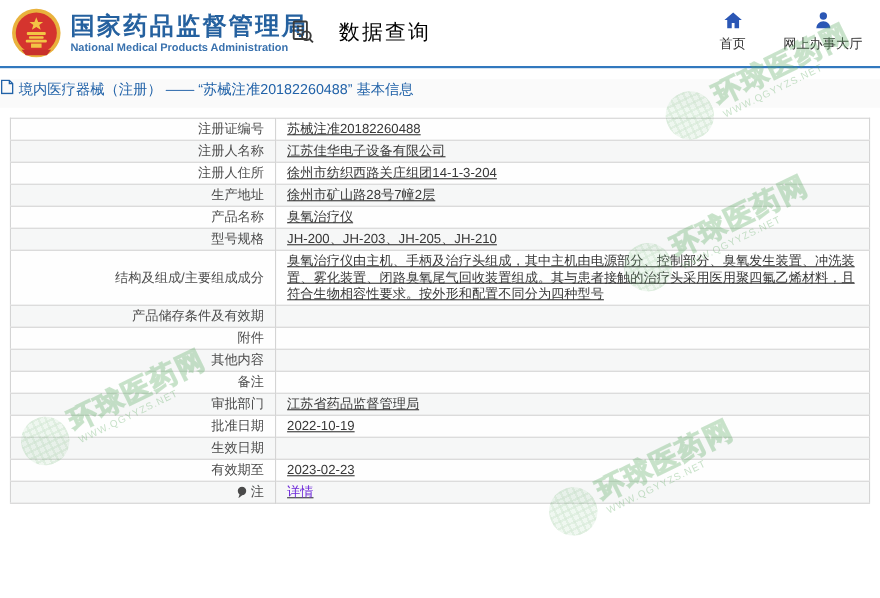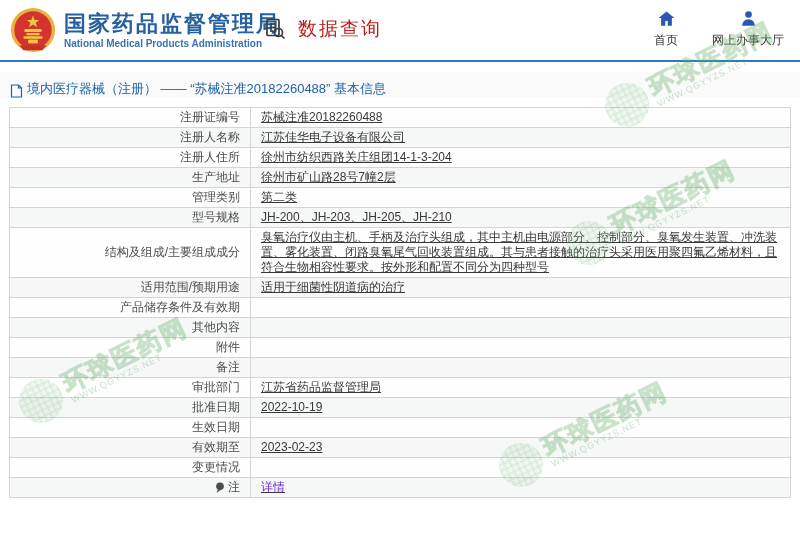--- a/index.html
+++ b/index.html
@@ -15,30 +15,30 @@
     height:60px;position:relative;background:#fff;
     border-bottom:2px solid #3278be;
   }
   .brand{position:absolute;left:10px;top:7px;display:flex;align-items:center;}
   .emblem{width:46px;height:46px;flex:0 0 auto;}
   .brand-text{margin-left:8px;}
   .brand-title{font-size:22px;font-weight:bold;color:#25619f;letter-spacing:2px;line-height:26px;}
   .brand-sub{font-size:10px;color:#3a72ae;margin-top:1px;font-weight:bold;}
   .dq{position:absolute;left:263px;top:16px;display:flex;align-items:center;}
   .dq svg{width:24px;height:24px;}
-  .dq-label{font-size:19px;color:#b91c1c;margin-left:11px;letter-spacing:2px;}
+  .dq-label{font-size:19px;color:#000000;margin-left:21px;letter-spacing:2px;}
   .hdr-nav{position:absolute;right:16px;top:9px;display:flex;gap:34px;}
   .nav-item{display:flex;flex-direction:column;align-items:center;text-decoration:none;cursor:pointer;text-align:right;}
   .nav-item svg{width:19px;height:19px;}
   .nav-label{font-size:12px;color:#333;margin-top:4px;white-space:nowrap;}
 
   
   .crumb-bar{
-    margin-top:10px;height:26px;display:flex;align-items:flex-end;
-    padding-left:10px;background:#fafafa;
+    margin-top:10px;height:26px;display:flex;align-items:flex-start;
+    background:#fafafa;
   }
   .crumb-bar svg{width:13px;height:14px;margin-right:4px;}
   .crumb-text{font-size:13px;color:#2162a8;}
 
   
   .tbl-wrap{margin:9px 9px 0 9px;}
   table.info{
     width:100%;border-collapse:collapse;table-layout:fixed;
     border:1px solid #d4d4d4;
     padding-left:24px;
@@ -156,45 +156,41 @@
           </tr>
           <tr>
             <td class="lbl">注册人住所</td>
             <td class="val">徐州市纺织西路关庄组团14-1-3-204</td>
           </tr>
           <tr>
             <td class="lbl">生产地址</td>
             <td class="val">徐州市矿山路28号7幢2层</td>
           </tr>
           <tr>
-            <td class="lbl">管理类别</td>
-            <td class="val">第二类</td>
+            <td class="lbl">产品名称</td>
+            <td class="val">臭氧治疗仪</td>
           </tr>
           <tr>
             <td class="lbl">型号规格</td>
             <td class="val">JH-200、JH-203、JH-205、JH-210</td>
           </tr>
           <tr>
             <td class="lbl">结构及组成/主要组成成分</td>
             <td class="val">臭氧治疗仪由主机、手柄及治疗头组成，其中主机由电源部分、控制部分、臭氧发生装置、冲洗装置、雾化装置、闭路臭氧尾气回收装置组成。其与患者接触的治疗头采用医用聚四氟乙烯材料，且符合生物相容性要求。按外形和配置不同分为四种型号</td>
           </tr>
           <tr>
-            <td class="lbl">适用范围/预期用途</td>
-            <td class="val">适用于细菌性阴道病的治疗</td>
-          </tr>
-          <tr>
             <td class="lbl">产品储存条件及有效期</td>
             <td class="val"></td>
           </tr>
           <tr>
+            <td class="lbl">附件</td>
+            <td class="val"></td>
+          </tr>
+          <tr>
             <td class="lbl">其他内容</td>
-            <td class="val"></td>
-          </tr>
-          <tr>
-            <td class="lbl">附件</td>
             <td class="val"></td>
           </tr>
           <tr>
             <td class="lbl">备注</td>
             <td class="val"></td>
           </tr>
           <tr>
             <td class="lbl">审批部门</td>
             <td class="val">江苏省药品监督管理局</td>
           </tr>
@@ -202,24 +198,20 @@
             <td class="lbl">批准日期</td>
             <td class="val">2022-10-19</td>
           </tr>
           <tr>
             <td class="lbl">生效日期</td>
             <td class="val"></td>
           </tr>
           <tr>
             <td class="lbl">有效期至</td>
             <td class="val">2023-02-23</td>
-          </tr>
-          <tr>
-            <td class="lbl">变更情况</td>
-            <td class="val"></td>
           </tr>
           <tr>
             <td class="lbl">
               <span class="lbl-inner">
                 <svg viewBox="0 0 12 14" class="note-ic">
                   <circle cx="6" cy="5" r="4.6" fill="#4a4a4a"></circle>
                   <path d="M3.4 8.6 L2 13 L6.2 9.6 Z" fill="#4a4a4a"></path>
                 </svg>
                 <span>注</span>
               </span>

